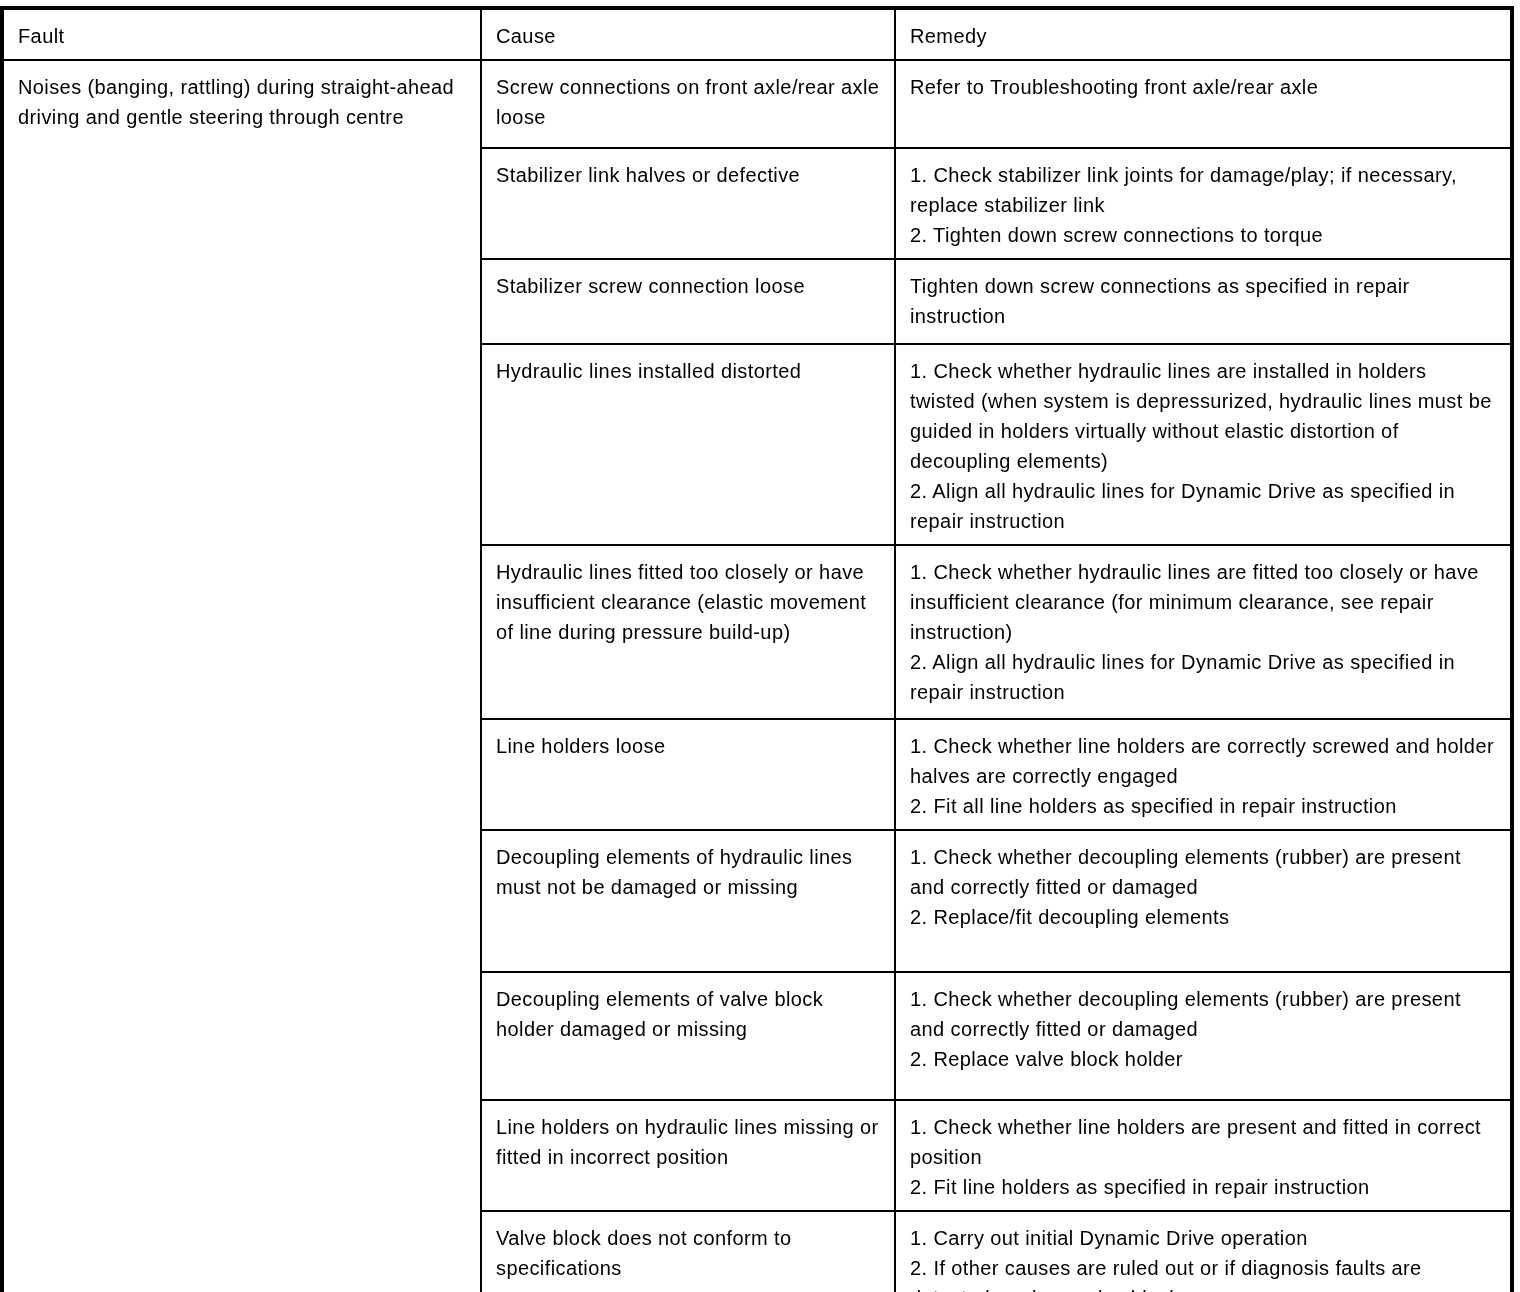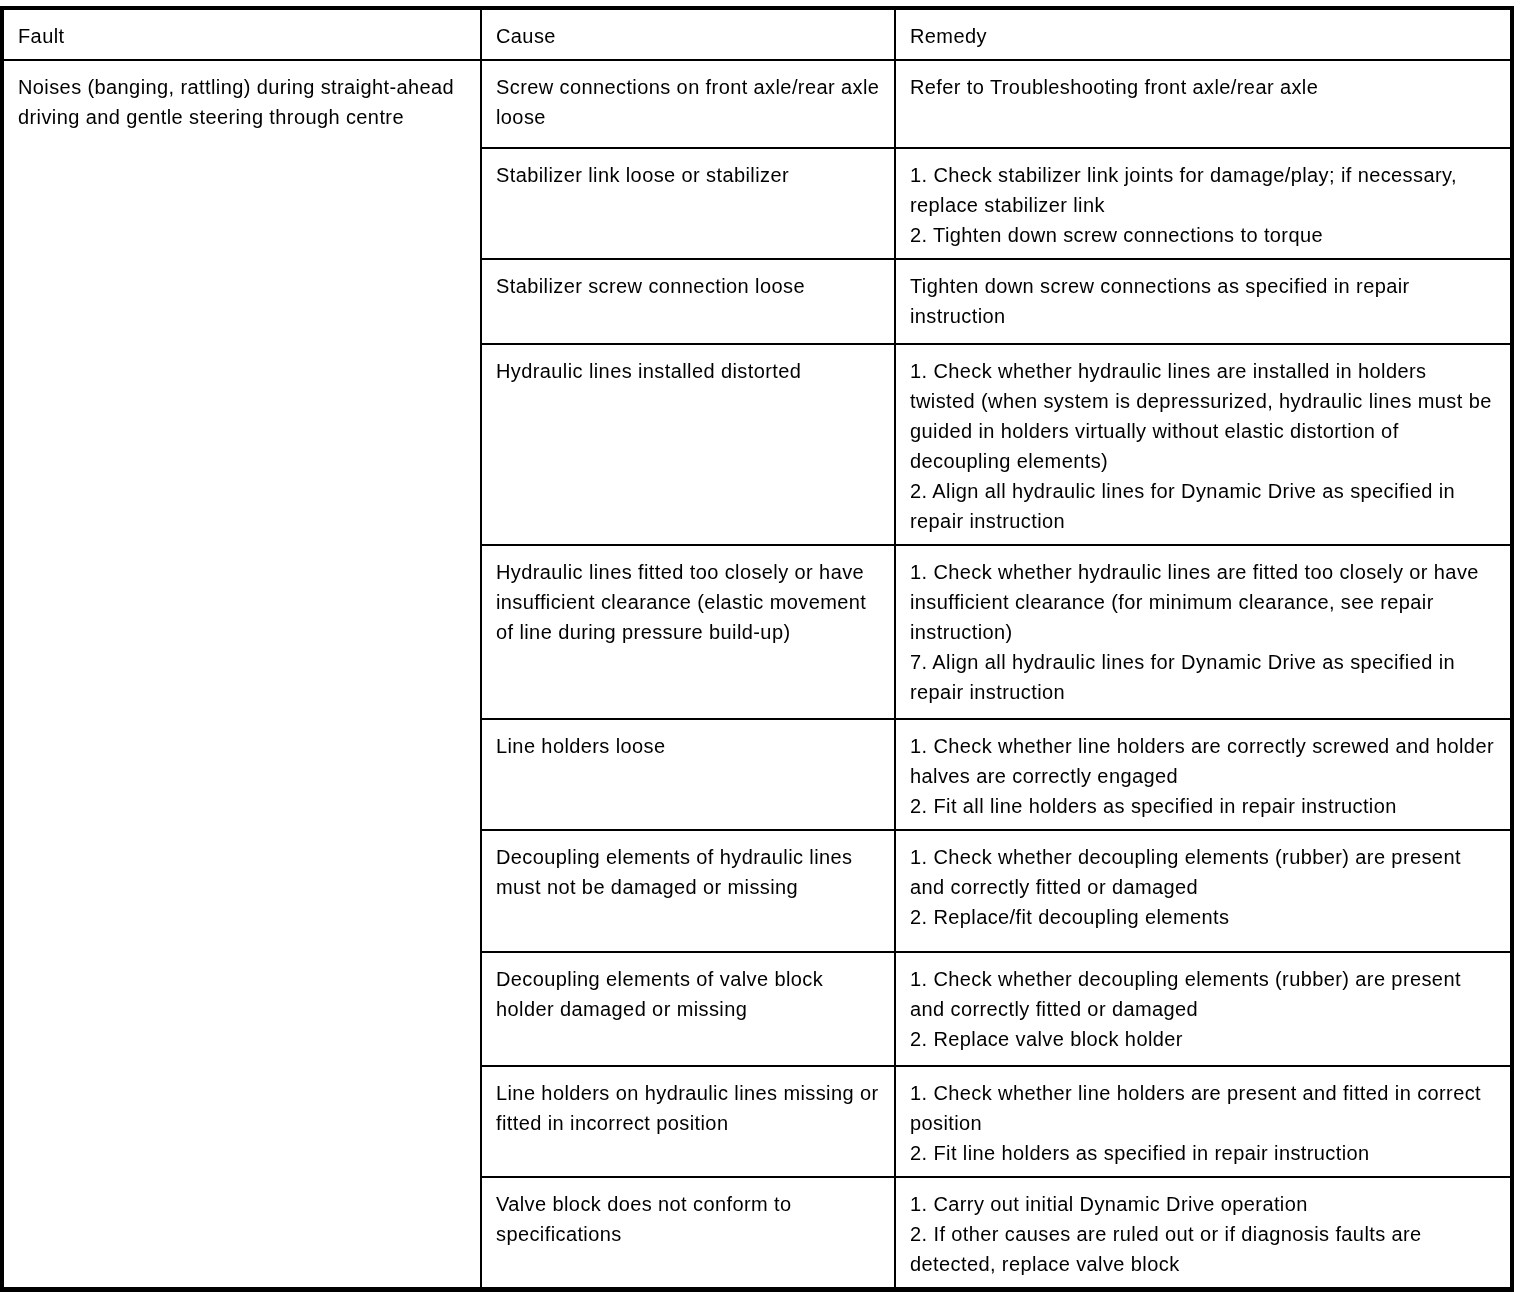--- a/index.html
+++ b/index.html
@@ -41,22 +41,22 @@
   col.c-cause  { width: 414px; }
   col.c-remedy { width: 617px; }
   th { height: 50px; }
   .multiline { white-space: pre-line; }
   tr.r1  td { height: 88px; }
   tr.r2  td { height: 110px; }
   tr.r3  td { height: 85px; margin-top: 24px; }
   tr.r4  td { height: 180px; }
   tr.r5  td { height: 174px; margin-top: 32px; }
   tr.r6  td { height: 80px; }
-  tr.r7  td { height: 122px; }
-  tr.r8  td { height: 114px; }
+  tr.r7  td { height: 142px; }
+  tr.r8  td { height: 128px; }
   tr.r9  td { height: 83px; }
   tr.r10 td { height: 111px; }
 </style>
 </head>
 <body>
 
 <div class="page">
   <table class="trouble-table">
     <colgroup>
       <col class="c-fault">
@@ -70,37 +70,37 @@
         <th>Remedy</th>
       </tr>
     </thead>
     <tbody>
       <tr class="r1">
         <td rowspan="10">Noises (banging, rattling) during straight-ahead driving and gentle steering through centre</td>
         <td class="multiline">Screw connections on front axle/rear axle loose</td>
         <td class="multiline">Refer to Troubleshooting front axle/rear axle</td>
       </tr>
       <tr class="r2">
-        <td class="multiline">Stabilizer link loose or stabilizer</td>
+        <td class="multiline">Stabilizer link halves or defective</td>
         <td class="multiline">1. Check stabilizer link joints for damage/play; if necessary, replace stabilizer link
 2. Tighten down screw connections to torque</td>
       </tr>
       <tr class="r3">
         <td class="multiline">Stabilizer screw connection loose</td>
         <td class="multiline">Tighten down screw connections as specified in repair instruction</td>
       </tr>
       <tr class="r4">
         <td class="multiline">Hydraulic lines installed distorted</td>
         <td class="multiline">1. Check whether hydraulic lines are installed in holders twisted (when system is depressurized, hydraulic lines must be guided in holders virtually without elastic distortion of decoupling elements)
 2. Align all hydraulic lines for Dynamic Drive as specified in repair instruction</td>
       </tr>
       <tr class="r5">
         <td class="multiline">Hydraulic lines fitted too closely or have insufficient clearance (elastic movement of line during pressure build-up)</td>
         <td class="multiline">1. Check whether hydraulic lines are fitted too closely or have insufficient clearance (for minimum clearance, see repair instruction)
-7. Align all hydraulic lines for Dynamic Drive as specified in repair instruction</td>
+2. Align all hydraulic lines for Dynamic Drive as specified in repair instruction</td>
       </tr>
       <tr class="r6">
         <td class="multiline">Line holders loose</td>
         <td class="multiline">1. Check whether line holders are correctly screwed and holder halves are correctly engaged
 2. Fit all line holders as specified in repair instruction</td>
       </tr>
       <tr class="r7">
         <td class="multiline">Decoupling elements of hydraulic lines must not be damaged or missing</td>
         <td class="multiline">1. Check whether decoupling elements (rubber) are present and correctly fitted or damaged
 2. Replace/fit decoupling elements</td>

